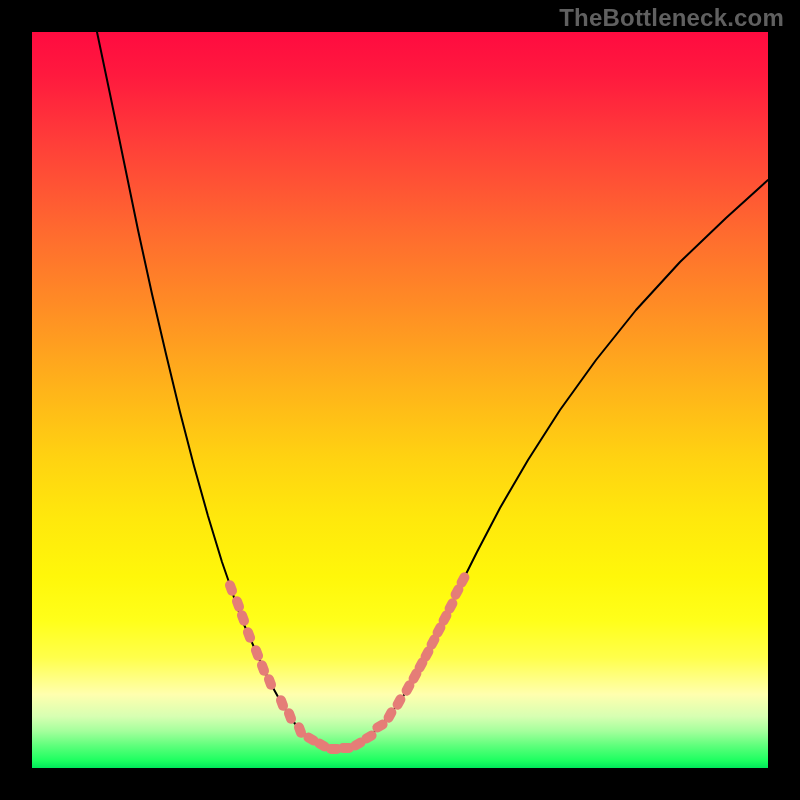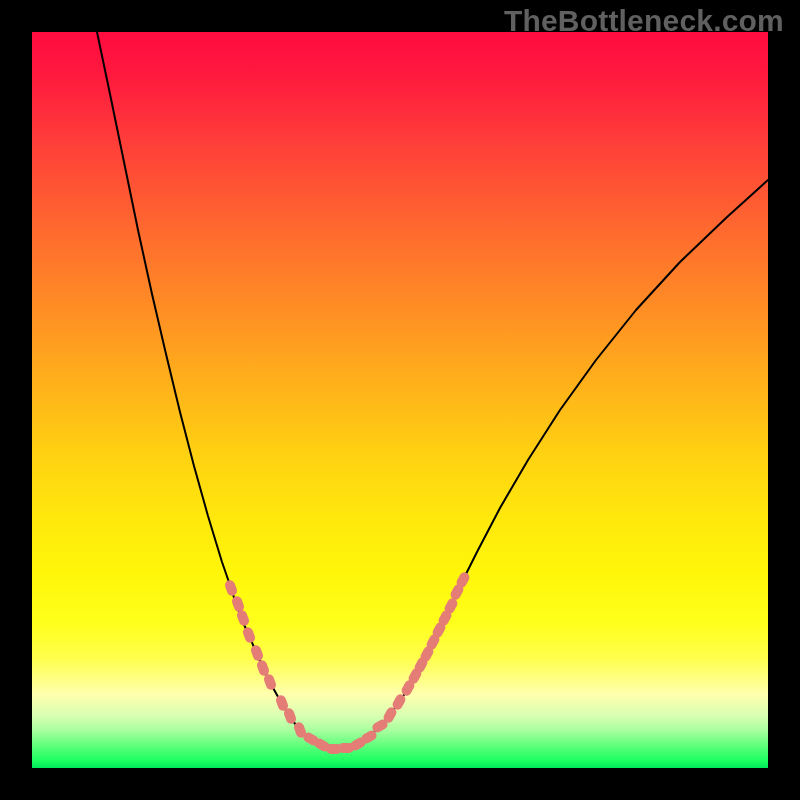--- a/index.html
+++ b/index.html
@@ -14,21 +14,21 @@
     position: relative;
     width: 800px;
     height: 800px;
     background: #000000;
   }
   .watermark {
     position: absolute;
     top: 4px;
     right: 16px;
     font-family: Arial, Helvetica, sans-serif;
-    font-size: 30px;
+    font-size: 24px;
     font-weight: 600;
     color: #606060;
     letter-spacing: 0.2px;
     z-index: 50;
   }
   .plot-area {
     position: absolute;
     left: 32px;
     top: 32px;
     width: 736px;

